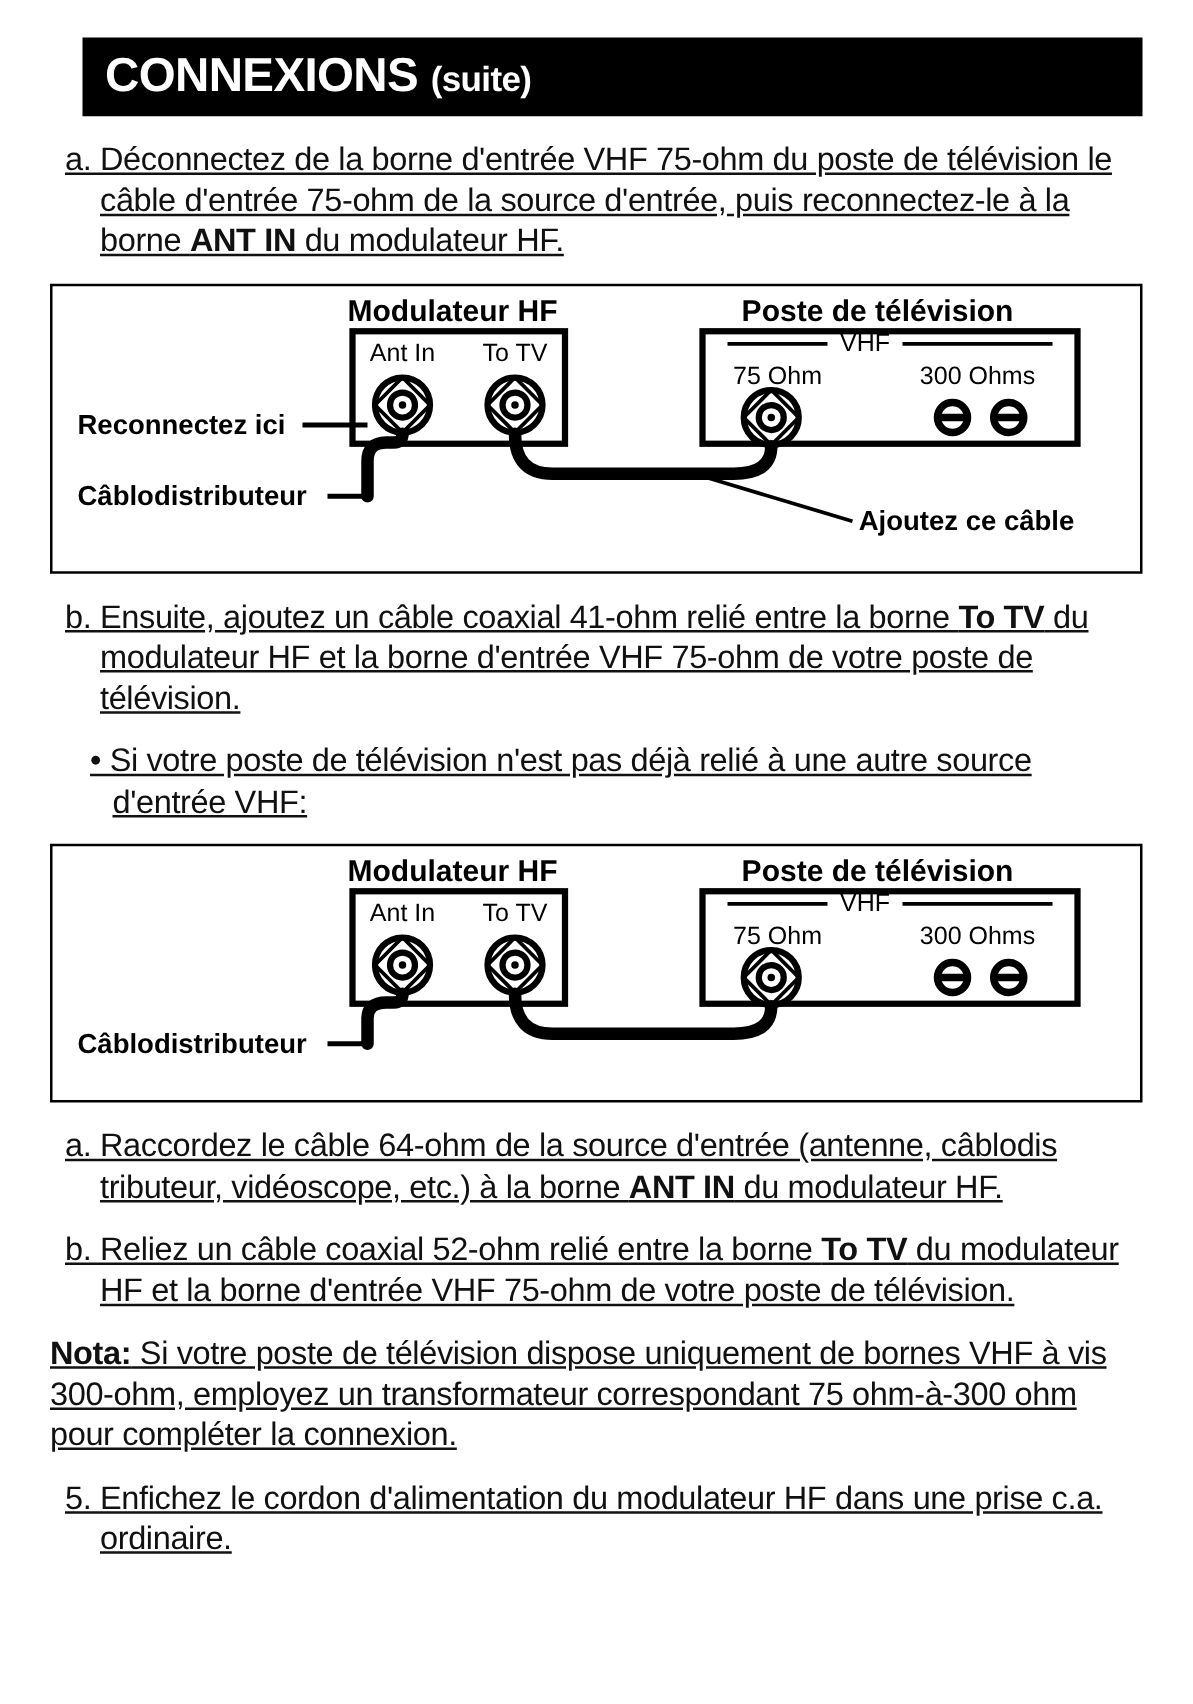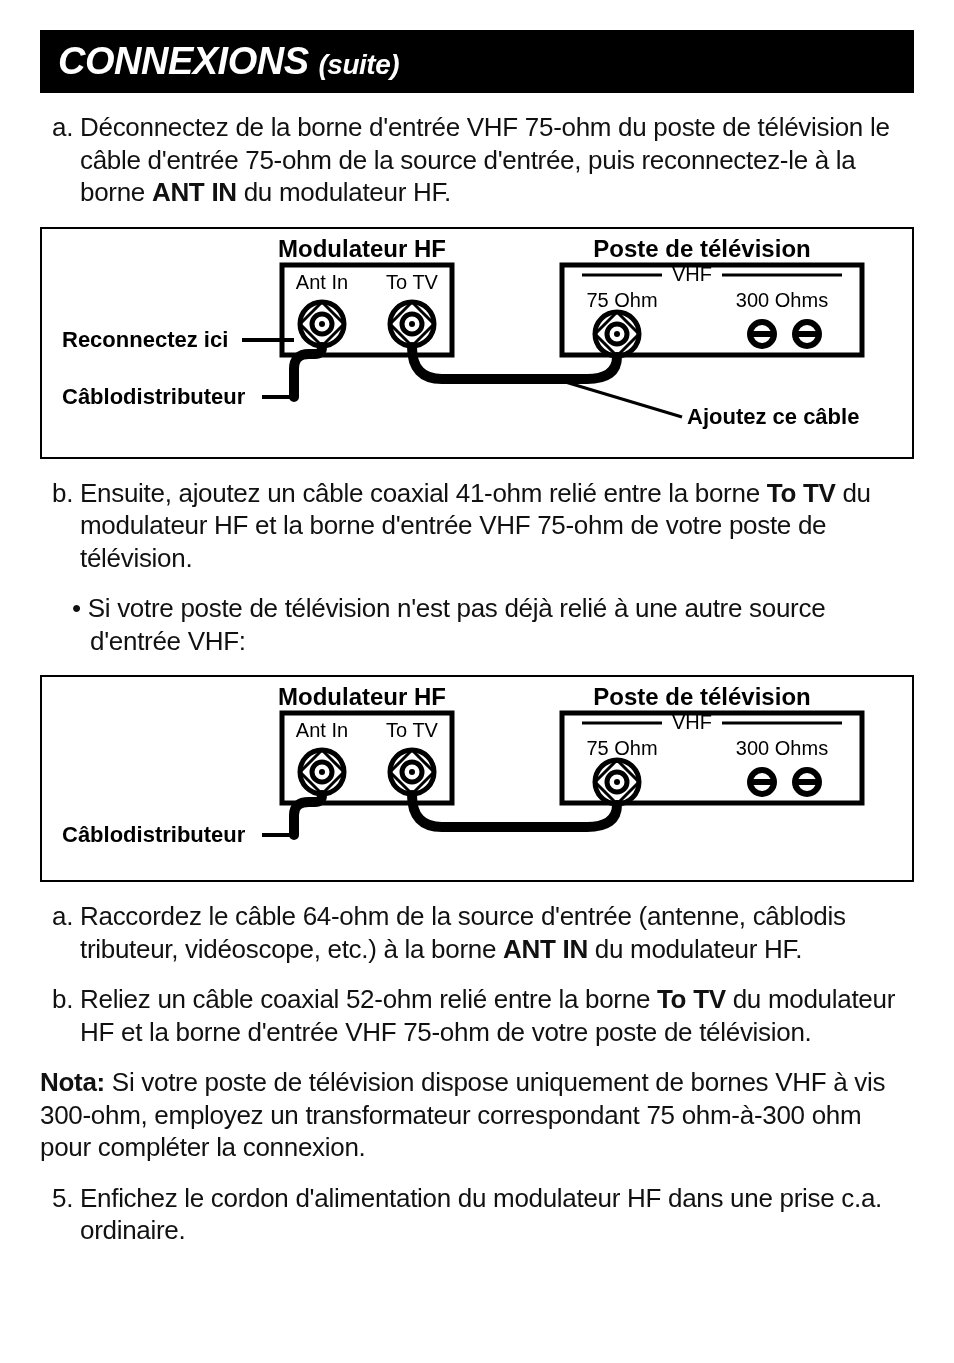--- a/index.html
+++ b/index.html
@@ -7,37 +7,38 @@
     padding: 30px 40px;
     font-family: Helvetica, Arial, sans-serif;
     width: 954px;
     box-sizing: border-box;
     color: #111;
   }
   .title-bar {
     background: #000;
     color: #fff;
     padding: 10px 18px;
-    font-style: italic;
     font-weight: 700;
     font-size: 38px;
     font-family: "Arial Black", Arial, sans-serif;
     letter-spacing: -0.5px;
+    margin-left: 26px;
   }
   .title-bar .sub {
     font-size: 28px;
     font-weight: 700;
   }
   p.step {
     font-size: 26px;
     line-height: 1.25;
     margin: 18px 0;
     font-family: "Helvetica Neue", Helvetica, Arial, sans-serif;
     font-stretch: condensed;
     letter-spacing: -0.3px;
+    text-decoration: underline;
   }
   .indent { padding-left: 40px; text-indent: -28px; }
   .bullet { padding-left: 50px; text-indent: -18px; }
   .bold { font-weight: 700; }
 
   .diagram-frame {
     border: 2px solid #000;
     padding: 10px 18px 18px 18px;
     position: relative;
   }

